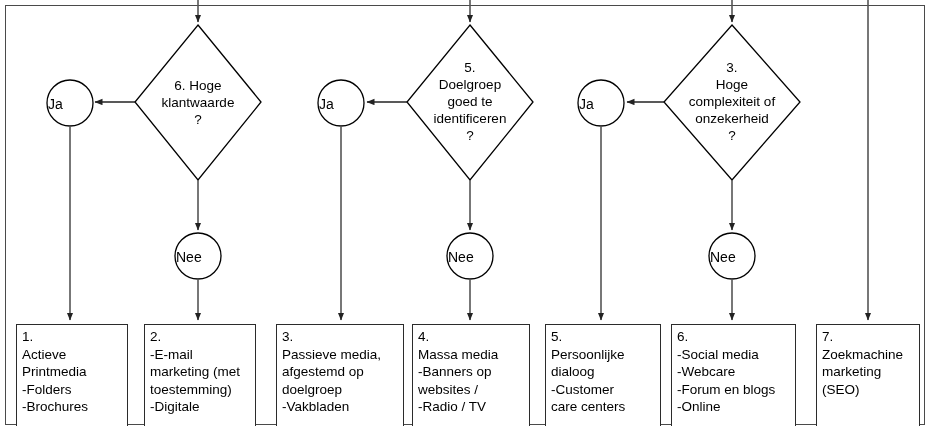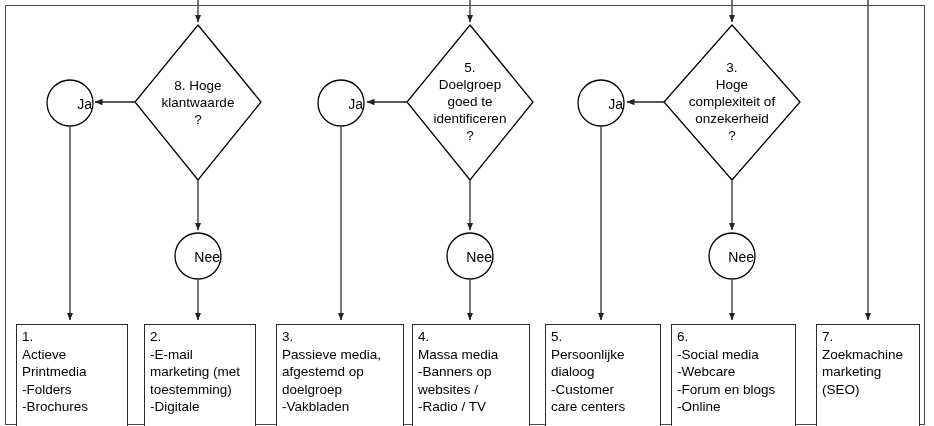--- a/index.html
+++ b/index.html
@@ -39,21 +39,21 @@
     position: absolute;
     text-align: center;
     font-size: 13.5px;
     line-height: 17px;
     color: #000000;
     white-space: pre-line;
     pointer-events: none;
   }
   .node-circle-label {
     position: absolute;
-    text-align: right;
+    text-align: left;
     font-size: 14px;
     line-height: 14px;
     color: #000000;
     pointer-events: none;
   }
   .term-box {
     position: absolute;
     border: 1px solid #2b2b2b;
     box-sizing: border-box;
     background: #ffffff;
@@ -113,21 +113,21 @@
     <line x1="664" y1="102" x2="627" y2="102" stroke="#222222" stroke-width="1.6" marker-end="url(#arrowhead)"></line>
     <circle cx="601" cy="103" r="23" fill="#ffffff" stroke="#000000" stroke-width="1.3"></circle>
     <line x1="601" y1="126" x2="601" y2="320" stroke="#555555" stroke-width="1.6" marker-end="url(#arrowhead)"></line>
     <line x1="732" y1="180" x2="732" y2="230" stroke="#555555" stroke-width="1.6" marker-end="url(#arrowhead)"></line>
     <circle cx="732" cy="256" r="23" fill="#ffffff" stroke="#000000" stroke-width="1.3"></circle>
     <line x1="732" y1="279" x2="732" y2="320" stroke="#555555" stroke-width="1.6" marker-end="url(#arrowhead)"></line>
 
     <line x1="868" y1="0" x2="868" y2="320" stroke="#555555" stroke-width="1.6" marker-end="url(#arrowhead)"></line>
   </svg>
 
-  <div class="diamond-label" style="left:138px; top:77px; width:120px;">8. Hoge
+  <div class="diamond-label" style="left:138px; top:77px; width:120px;">6. Hoge
 klantwaarde
 ?</div>
   <div class="diamond-label" style="left:410px; top:59px; width:120px;">5.
 Doelgroep
 goed te
 identificeren
 ?</div>
   <div class="diamond-label" style="left:664px; top:59px; width:136px;">3.
 Hoge
 complexiteit of

